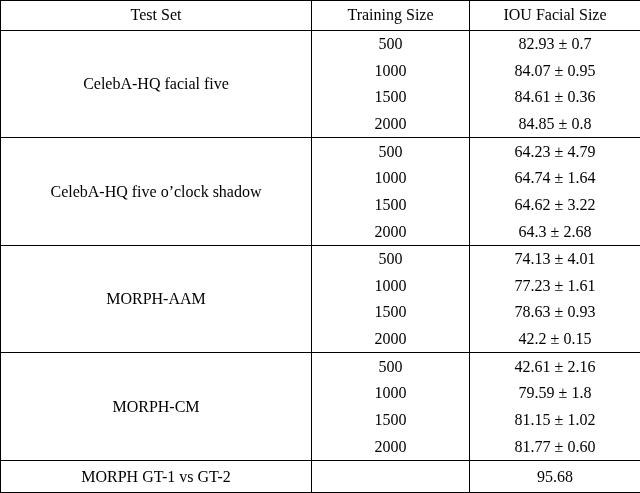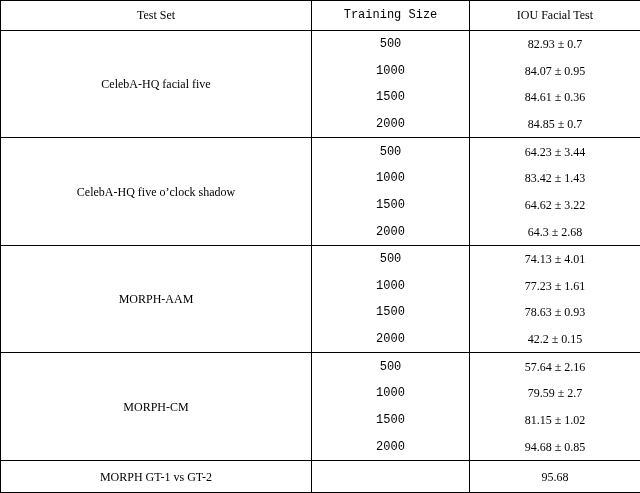--- a/index.html
+++ b/index.html
@@ -18,21 +18,21 @@
     width: 640px;
     height: 493px;
     box-sizing: border-box;
     display: flex;
     align-items: stretch;
   }
   table.results {
     border-collapse: collapse;
     width: 640px;
     table-layout: fixed;
-    font-size: 12px;
+    font-size: 16px;
   }
   table.results td,
   table.results th {
     padding: 0;
     margin: 0;
     font-weight: normal;
     text-align: center;
     vertical-align: middle;
     line-height: 1.0;
   }
@@ -60,75 +60,74 @@
     border-bottom: 1.6px solid #000;
   }
   .final-row td {
     height: 30px;
   }
   .label-cell {
     border-left: 1.6px solid #000;
   }
   .num-cell {
     border-left: 1.2px solid #000;
-    font-family: Liberation Mono, monospace;
   }
   .iou-cell {
     border-left: 1.2px solid #000;
     border-right: 1.6px solid #000;
   }
 </style>
 </head>
 <body>
 
 <div class="table-wrap">
   <table class="results">
     <colgroup>
       <col class="c1">
       <col class="c2">
       <col class="c3">
     </colgroup>
     <tbody>
       <tr class="hdr rule-top">
         <td class="label-cell">Test Set</td>
         <td class="num-cell">Training Size</td>
-        <td class="iou-cell">IOU Facial Test</td>
+        <td class="iou-cell">IOU Facial Size</td>
       </tr>
 
       <tr class="group-row">
         <td class="label-cell" rowspan="4">CelebA-HQ facial five</td>
         <td class="num-cell">500</td>
         <td class="iou-cell">82.93 ± 0.7</td>
       </tr>
       <tr class="group-row">
         <td class="num-cell">1000</td>
         <td class="iou-cell">84.07 ± 0.95</td>
       </tr>
       <tr class="group-row">
         <td class="num-cell">1500</td>
         <td class="iou-cell">84.61 ± 0.36</td>
       </tr>
       <tr class="group-row group-last">
         <td class="num-cell gl">2000</td>
-        <td class="iou-cell gl">84.85 ± 0.7</td>
+        <td class="iou-cell gl">84.85 ± 0.8</td>
       </tr>
       <tr style="height:0">
         <td style="border-top:1.2px solid #000;border-left:1.6px solid #000;padding:0;height:0"></td>
         <td style="border-left:1.2px solid #000;padding:0;height:0"></td>
         <td style="border-left:1.2px solid #000;border-right:1.6px solid #000;padding:0;height:0"></td>
       </tr>
 
       <tr class="group-row">
         <td class="label-cell" rowspan="4">CelebA-HQ five o’clock shadow</td>
         <td class="num-cell">500</td>
-        <td class="iou-cell">64.23 ± 3.44</td>
+        <td class="iou-cell">64.23 ± 4.79</td>
       </tr>
       <tr class="group-row">
         <td class="num-cell">1000</td>
-        <td class="iou-cell">83.42 ± 1.43</td>
+        <td class="iou-cell">64.74 ± 1.64</td>
       </tr>
       <tr class="group-row">
         <td class="num-cell">1500</td>
         <td class="iou-cell">64.62 ± 3.22</td>
       </tr>
       <tr class="group-row group-last">
         <td class="num-cell gl">2000</td>
         <td class="iou-cell gl">64.3 ± 2.68</td>
       </tr>
       <tr style="height:0">
@@ -156,33 +155,33 @@
       </tr>
       <tr style="height:0">
         <td style="border-top:1.2px solid #000;border-left:1.6px solid #000;padding:0;height:0"></td>
         <td style="border-left:1.2px solid #000;padding:0;height:0"></td>
         <td style="border-left:1.2px solid #000;border-right:1.6px solid #000;padding:0;height:0"></td>
       </tr>
 
       <tr class="group-row">
         <td class="label-cell" rowspan="4">MORPH-CM</td>
         <td class="num-cell">500</td>
-        <td class="iou-cell">57.64 ± 2.16</td>
+        <td class="iou-cell">42.61 ± 2.16</td>
       </tr>
       <tr class="group-row">
         <td class="num-cell">1000</td>
-        <td class="iou-cell">79.59 ± 2.7</td>
+        <td class="iou-cell">79.59 ± 1.8</td>
       </tr>
       <tr class="group-row">
         <td class="num-cell">1500</td>
         <td class="iou-cell">81.15 ± 1.02</td>
       </tr>
       <tr class="group-row group-last">
         <td class="num-cell gl">2000</td>
-        <td class="iou-cell gl">94.68 ± 0.85</td>
+        <td class="iou-cell gl">81.77 ± 0.60</td>
       </tr>
       <tr style="height:0">
         <td style="border-top:1.2px solid #000;border-left:1.6px solid #000;padding:0;height:0"></td>
         <td style="border-left:1.2px solid #000;padding:0;height:0"></td>
         <td style="border-left:1.2px solid #000;border-right:1.6px solid #000;padding:0;height:0"></td>
       </tr>
 
       <tr class="final-row bottom-rule">
         <td class="label-cell">MORPH GT-1 vs GT-2</td>
         <td class="num-cell"></td>

